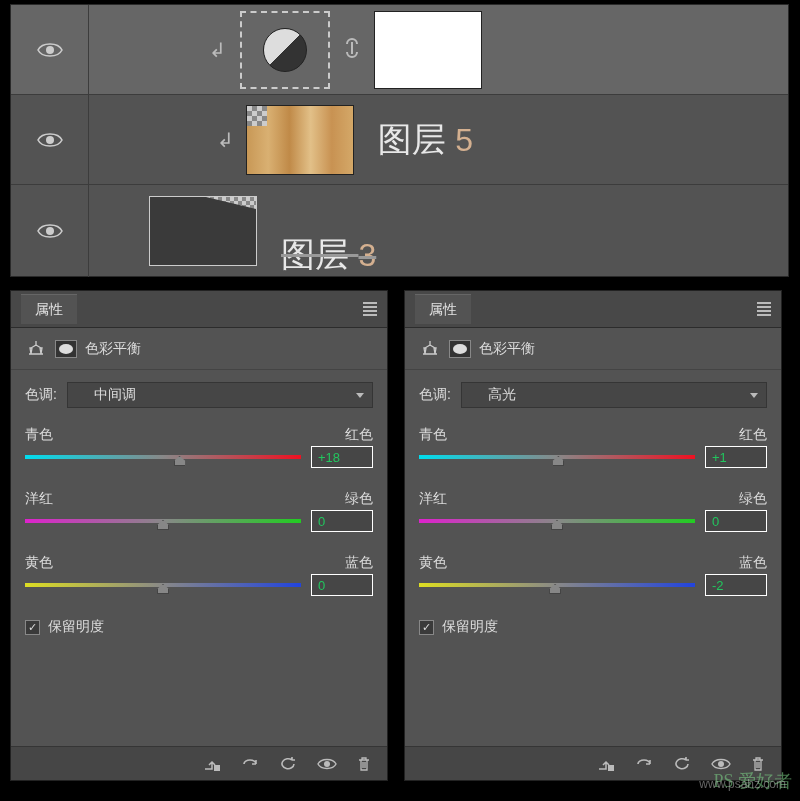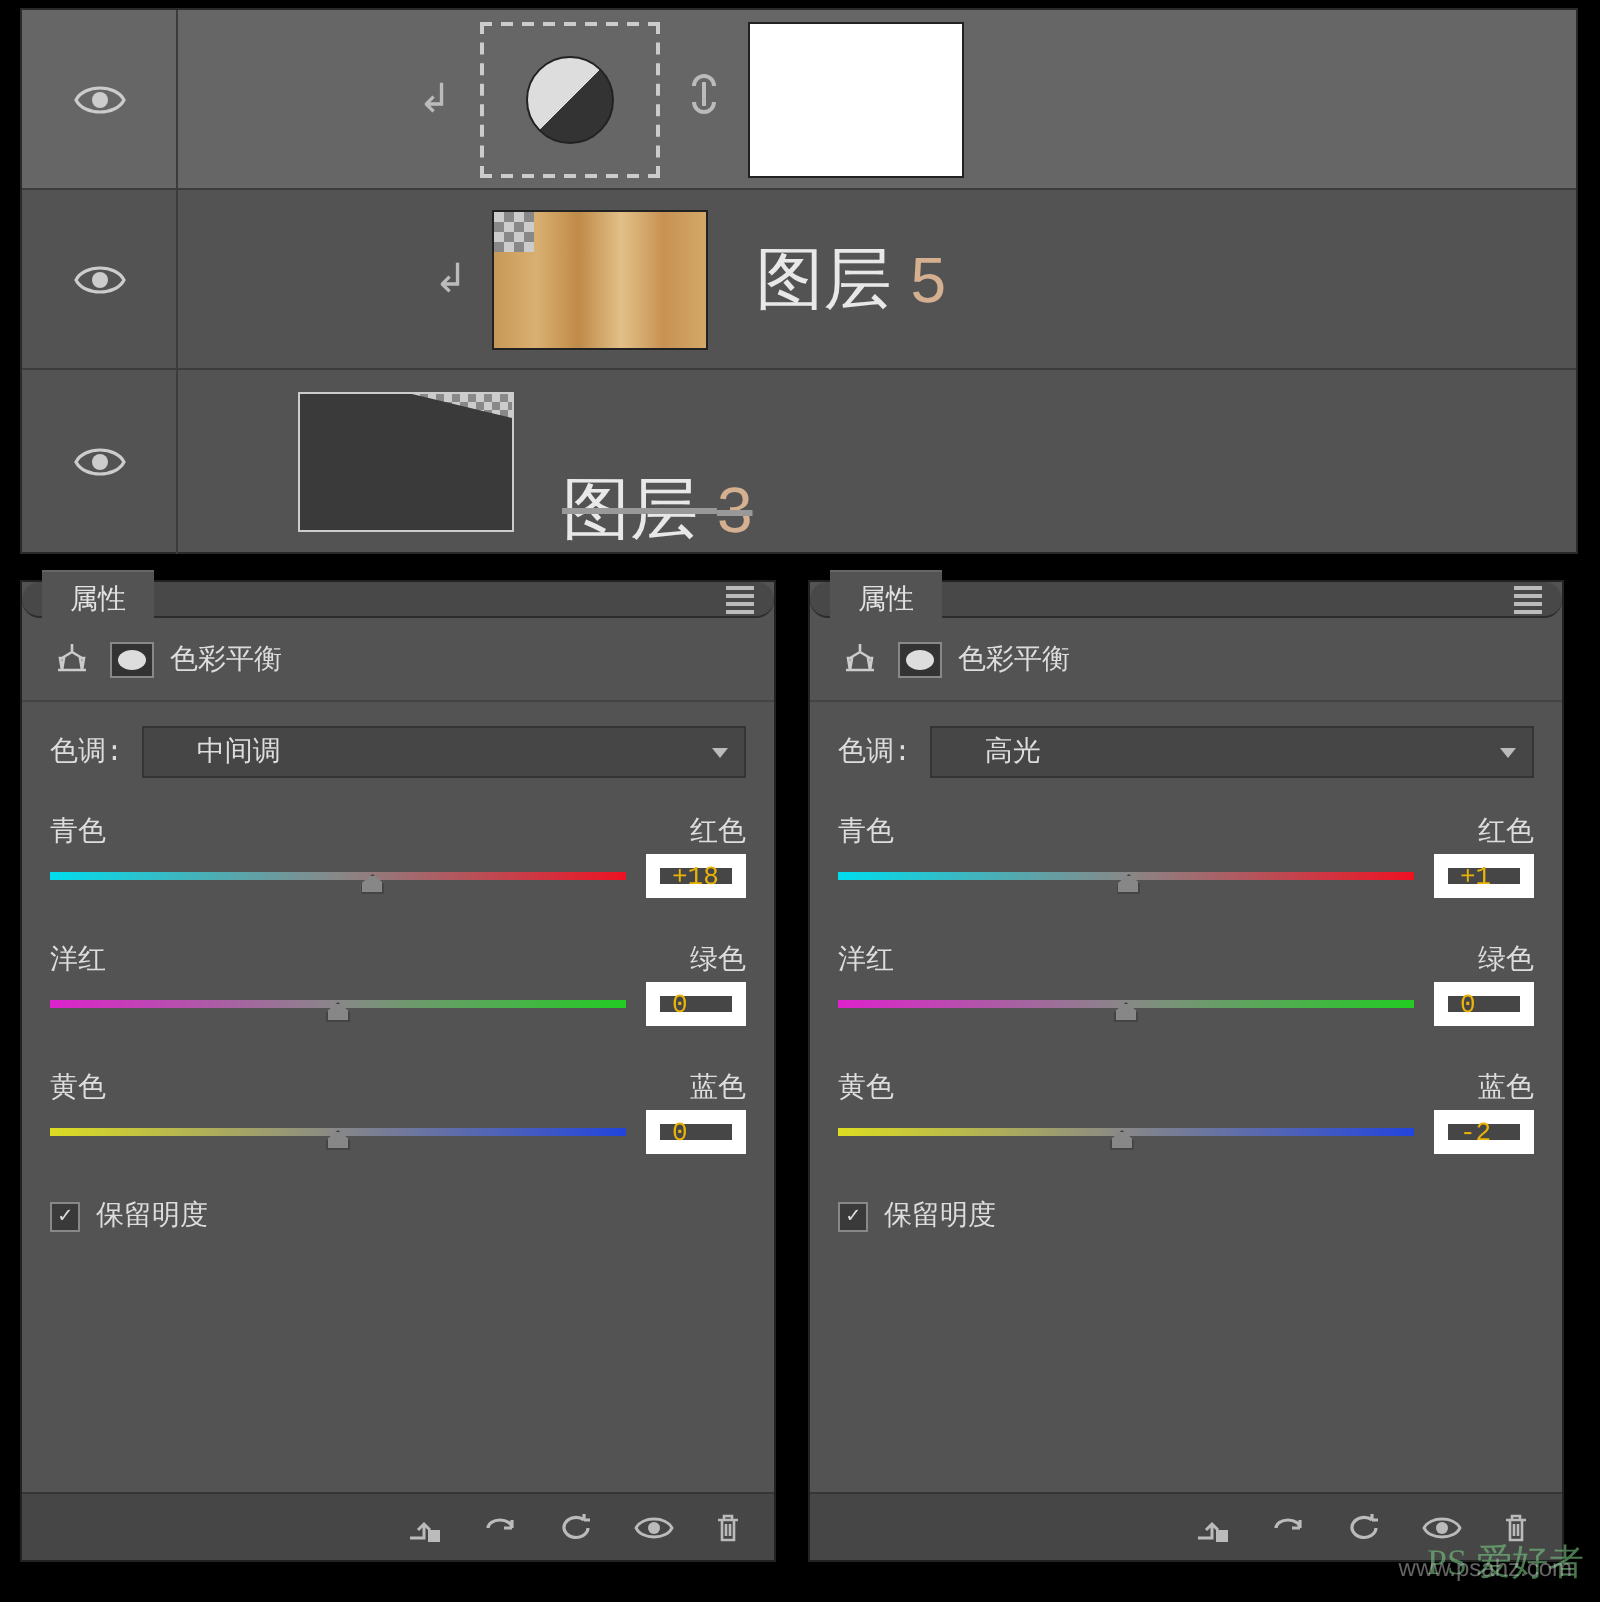--- a/index.html
+++ b/index.html
@@ -132,27 +132,26 @@
     background: #535353;
     border: 1px solid #222;
     top: 290px;
     height: 491px;
   }
   .prop-panel.left { left: 10px; }
   .prop-panel.right { left: 404px; }
 
   .pp-header {
     background: #484848;
-    height: 18px;
+    height: 37px;
     border-bottom: 1px solid #2c2c2c;
     display: flex;
     align-items: center;
     padding: 0 10px;
     position: relative;
-    border-radius: 12px;
   }
   .pp-tab {
     background: #535353;
     height: 30px;
     padding: 3px 14px;
     color: #e2e2e2;
     font-size: 14px;
     display: flex;
     align-items: center;
     border-top: 1px solid #666;
@@ -182,21 +181,21 @@
     width: 22px; height: 18px;
     border: 1px solid #888;
     background: #333;
     position: relative;
   }
   .mask-mini::after {
     content:''; position:absolute; inset:3px; border-radius:50%; background:#ddd;
   }
   .pp-subheader .label { color: #ddd; font-size: 14px; }
 
-  .pp-body { padding: 12px 14px; font-family: Liberation Mono, monospace; }
+  .pp-body { padding: 12px 14px; }
   .tone-row {
     display: flex;
     align-items: center;
     gap: 10px;
     margin-bottom: 18px;
     color: #ddd;
     font-size: 14px;
   }
   .tone-select {
     flex: 1;
@@ -249,25 +248,25 @@
   .slider-thumb {
     position: absolute;
     top: 4px;
     width: 12px; height: 10px;
     background: #878787;
     border: 1px solid #444;
     transform: translateX(-50%);
     clip-path: polygon(50% 0, 100% 50%, 100% 100%, 0 100%, 0 50%);
   }
   .val-box {
-    width: 50px;
+    width: 62px;
     height: 22px;
     background: #464646;
-    border: 7px solid #ffffff;
-    color: #eab308;
+    border: 1px solid #ffffff;
+    color: #22c55e;
     font-size: 13px;
     display: flex;
     align-items: center;
     padding: 0 6px;
   }
 
   .preserve-row {
     display: flex;
     align-items: center;
     gap: 8px;

